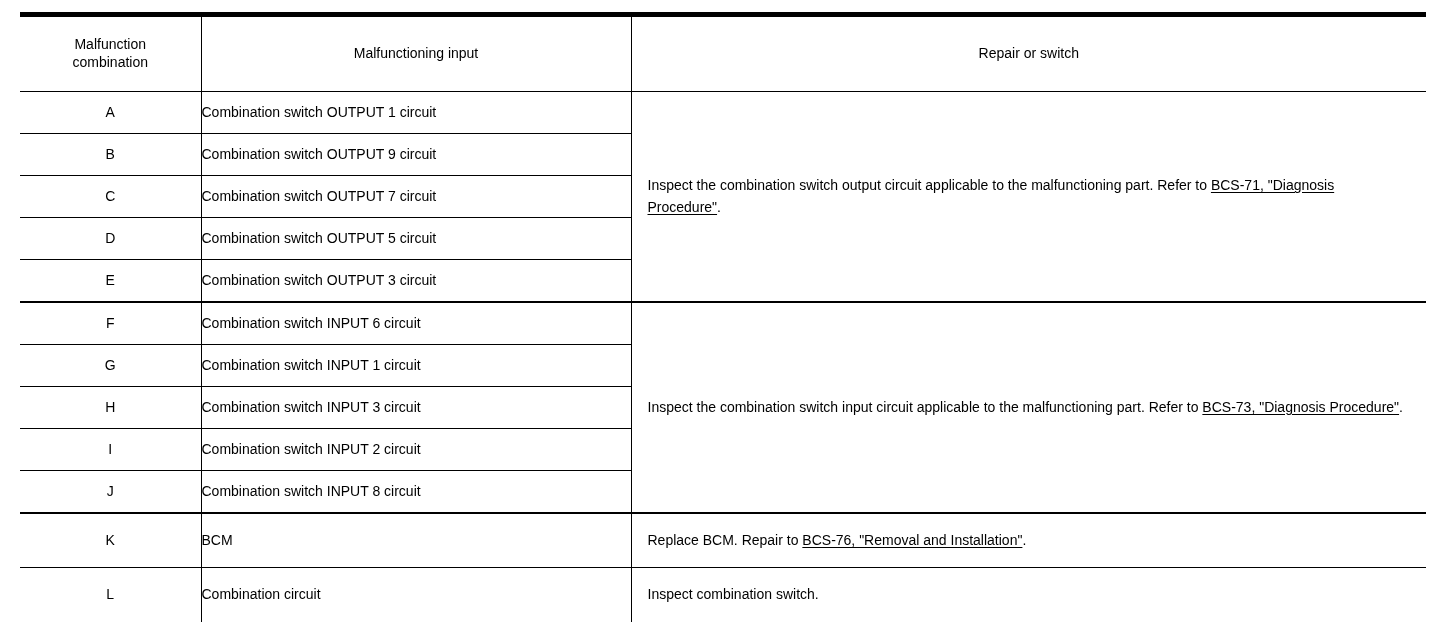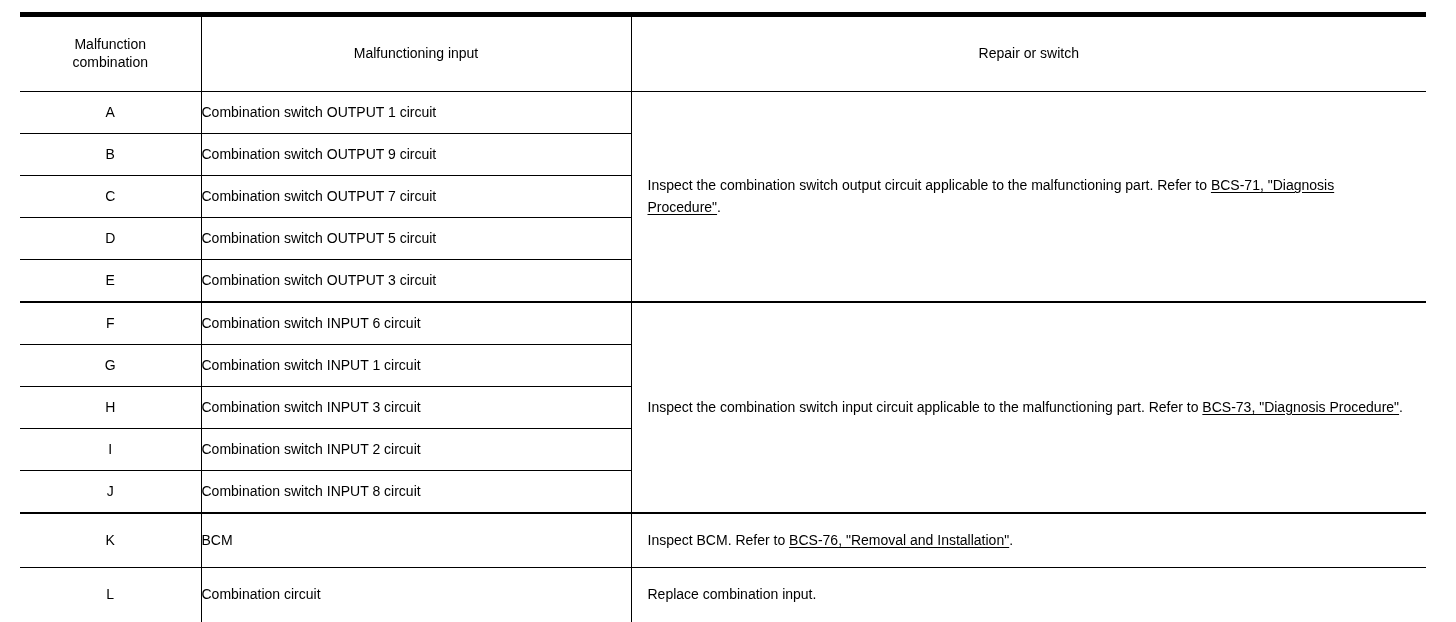--- a/index.html
+++ b/index.html
@@ -163,26 +163,26 @@
       </tr>
       <tr>
         <td class="row-cell cell-comb">J</td>
         <td class="row-cell cell-part">Combination switch INPUT 8 circuit</td>
       </tr>
 
       <tr class="grp-sep">
         <td class="row-cell cell-comb">K</td>
         <td class="row-cell cell-part">BCM</td>
         <td class="row-cell cell-rep">
-          <p class="rep-para"><span>Inspect BCM. Refer to </span><a class="xref" href="#">BCS-76, "Removal and Installation"</a><span>.</span></p>
+          <p class="rep-para"><span>Replace BCM. Repair to </span><a class="xref" href="#">BCS-76, "Removal and Installation"</a><span>.</span></p>
         </td>
       </tr>
 
       <tr>
         <td class="row-cell cell-comb">L</td>
         <td class="row-cell cell-part">Combination circuit</td>
         <td class="row-cell cell-rep">
-          <p class="rep-para">Replace combination input.</p>
+          <p class="rep-para">Inspect combination switch.</p>
         </td>
       </tr>
     </tbody>
   </table>
 </div>
 
 </body></html>

